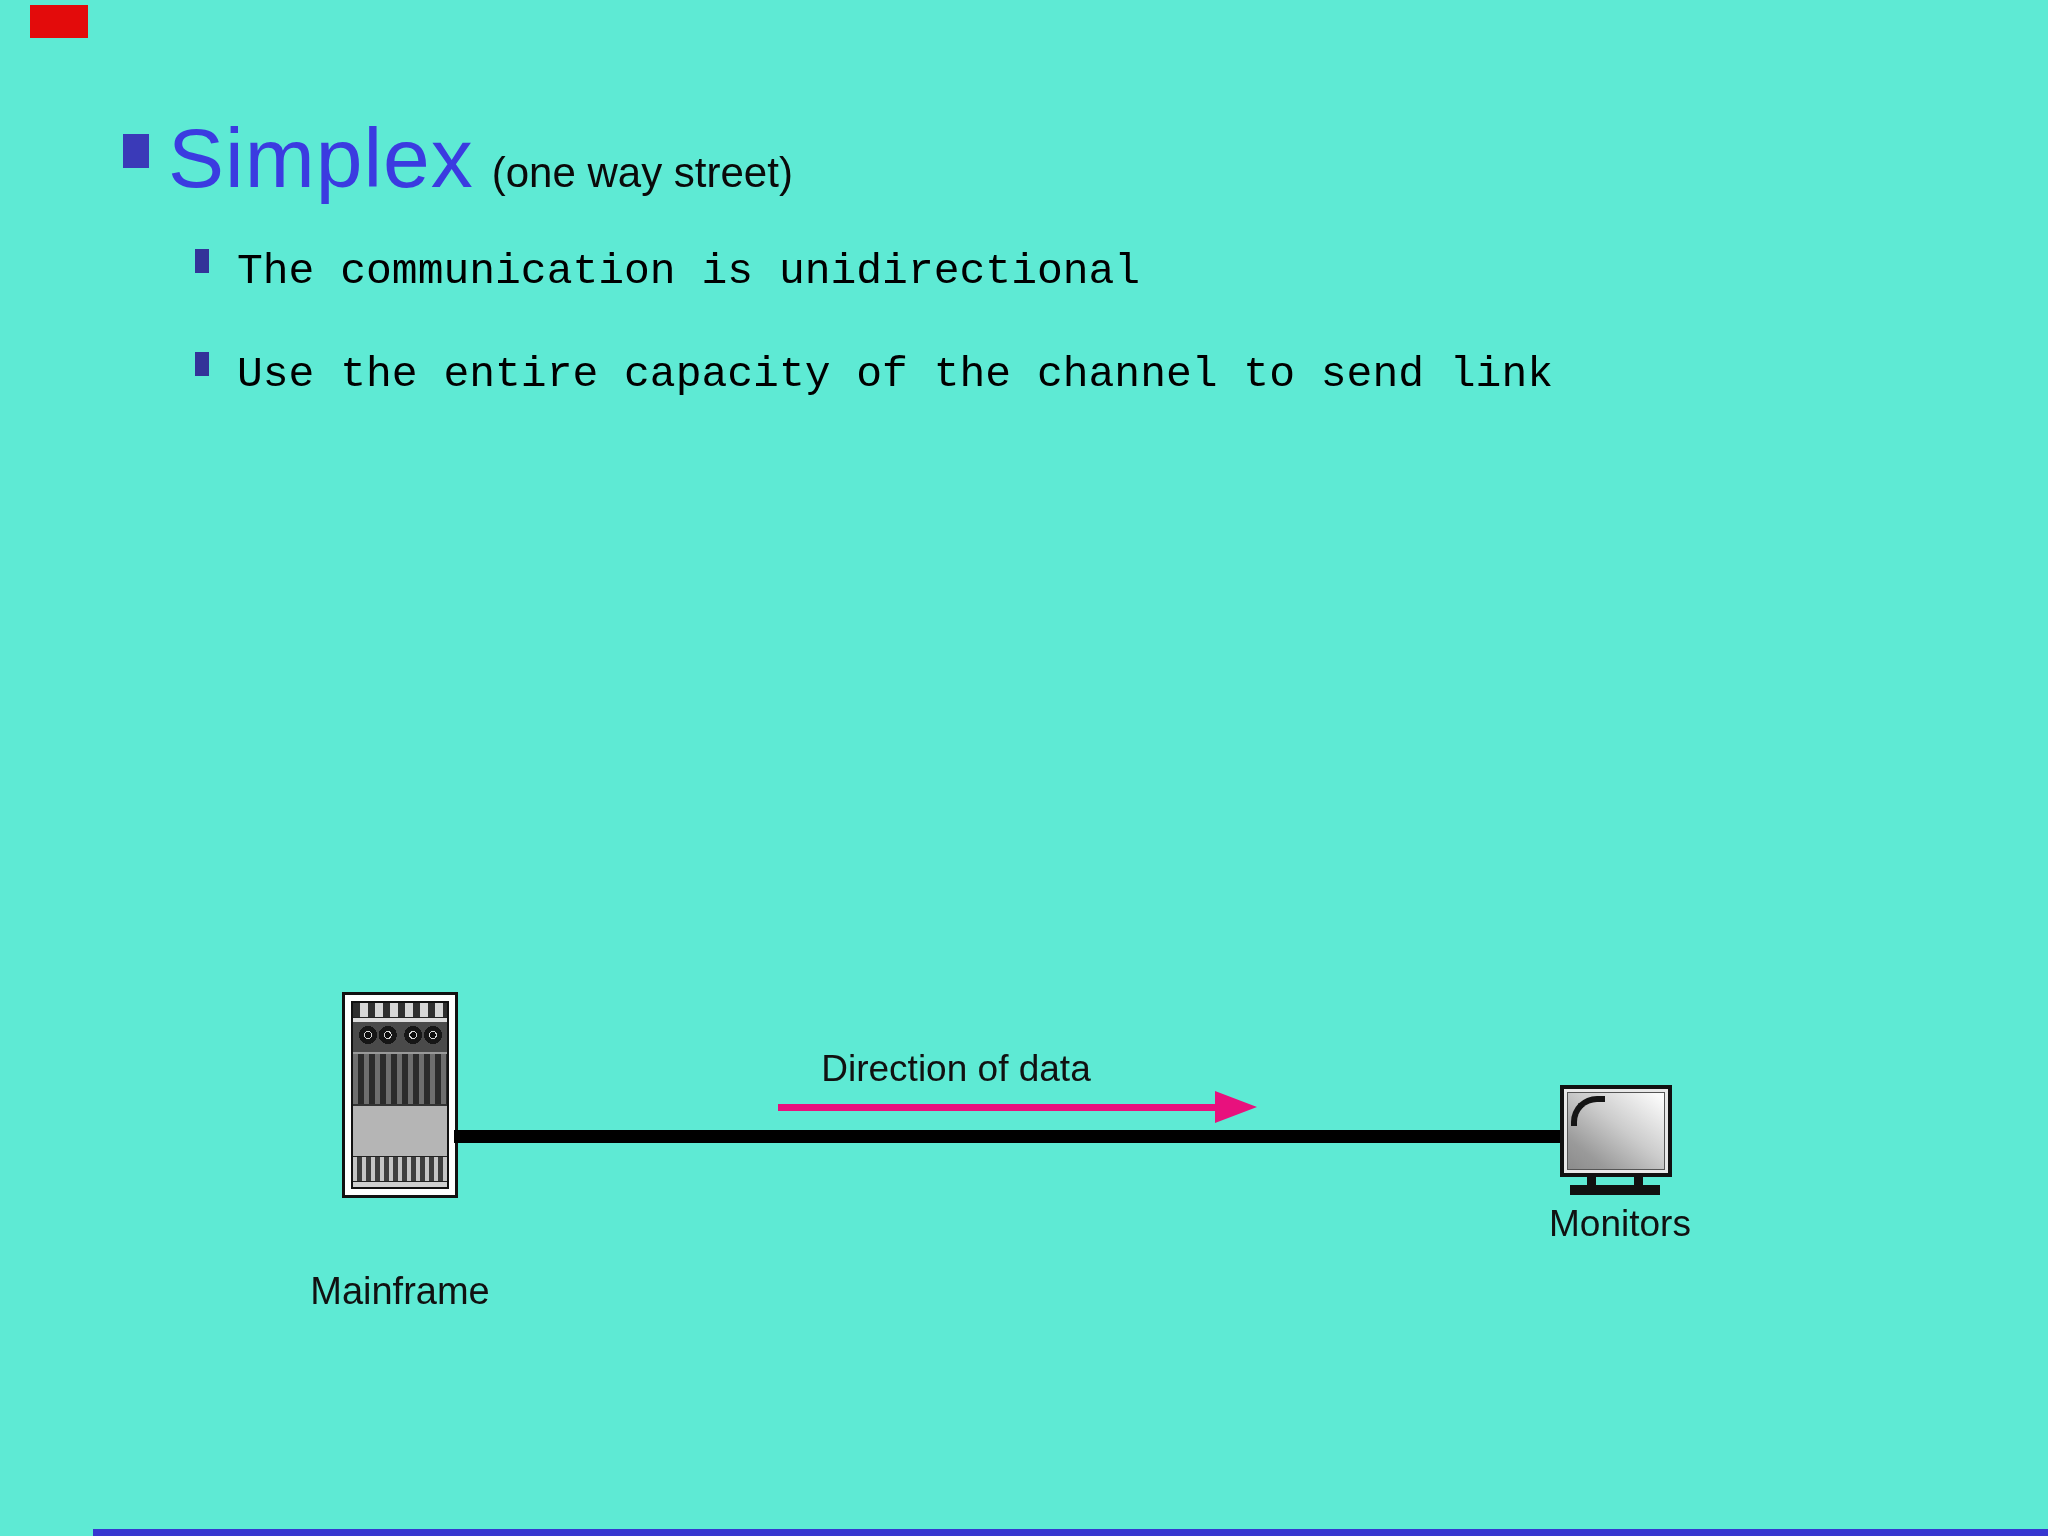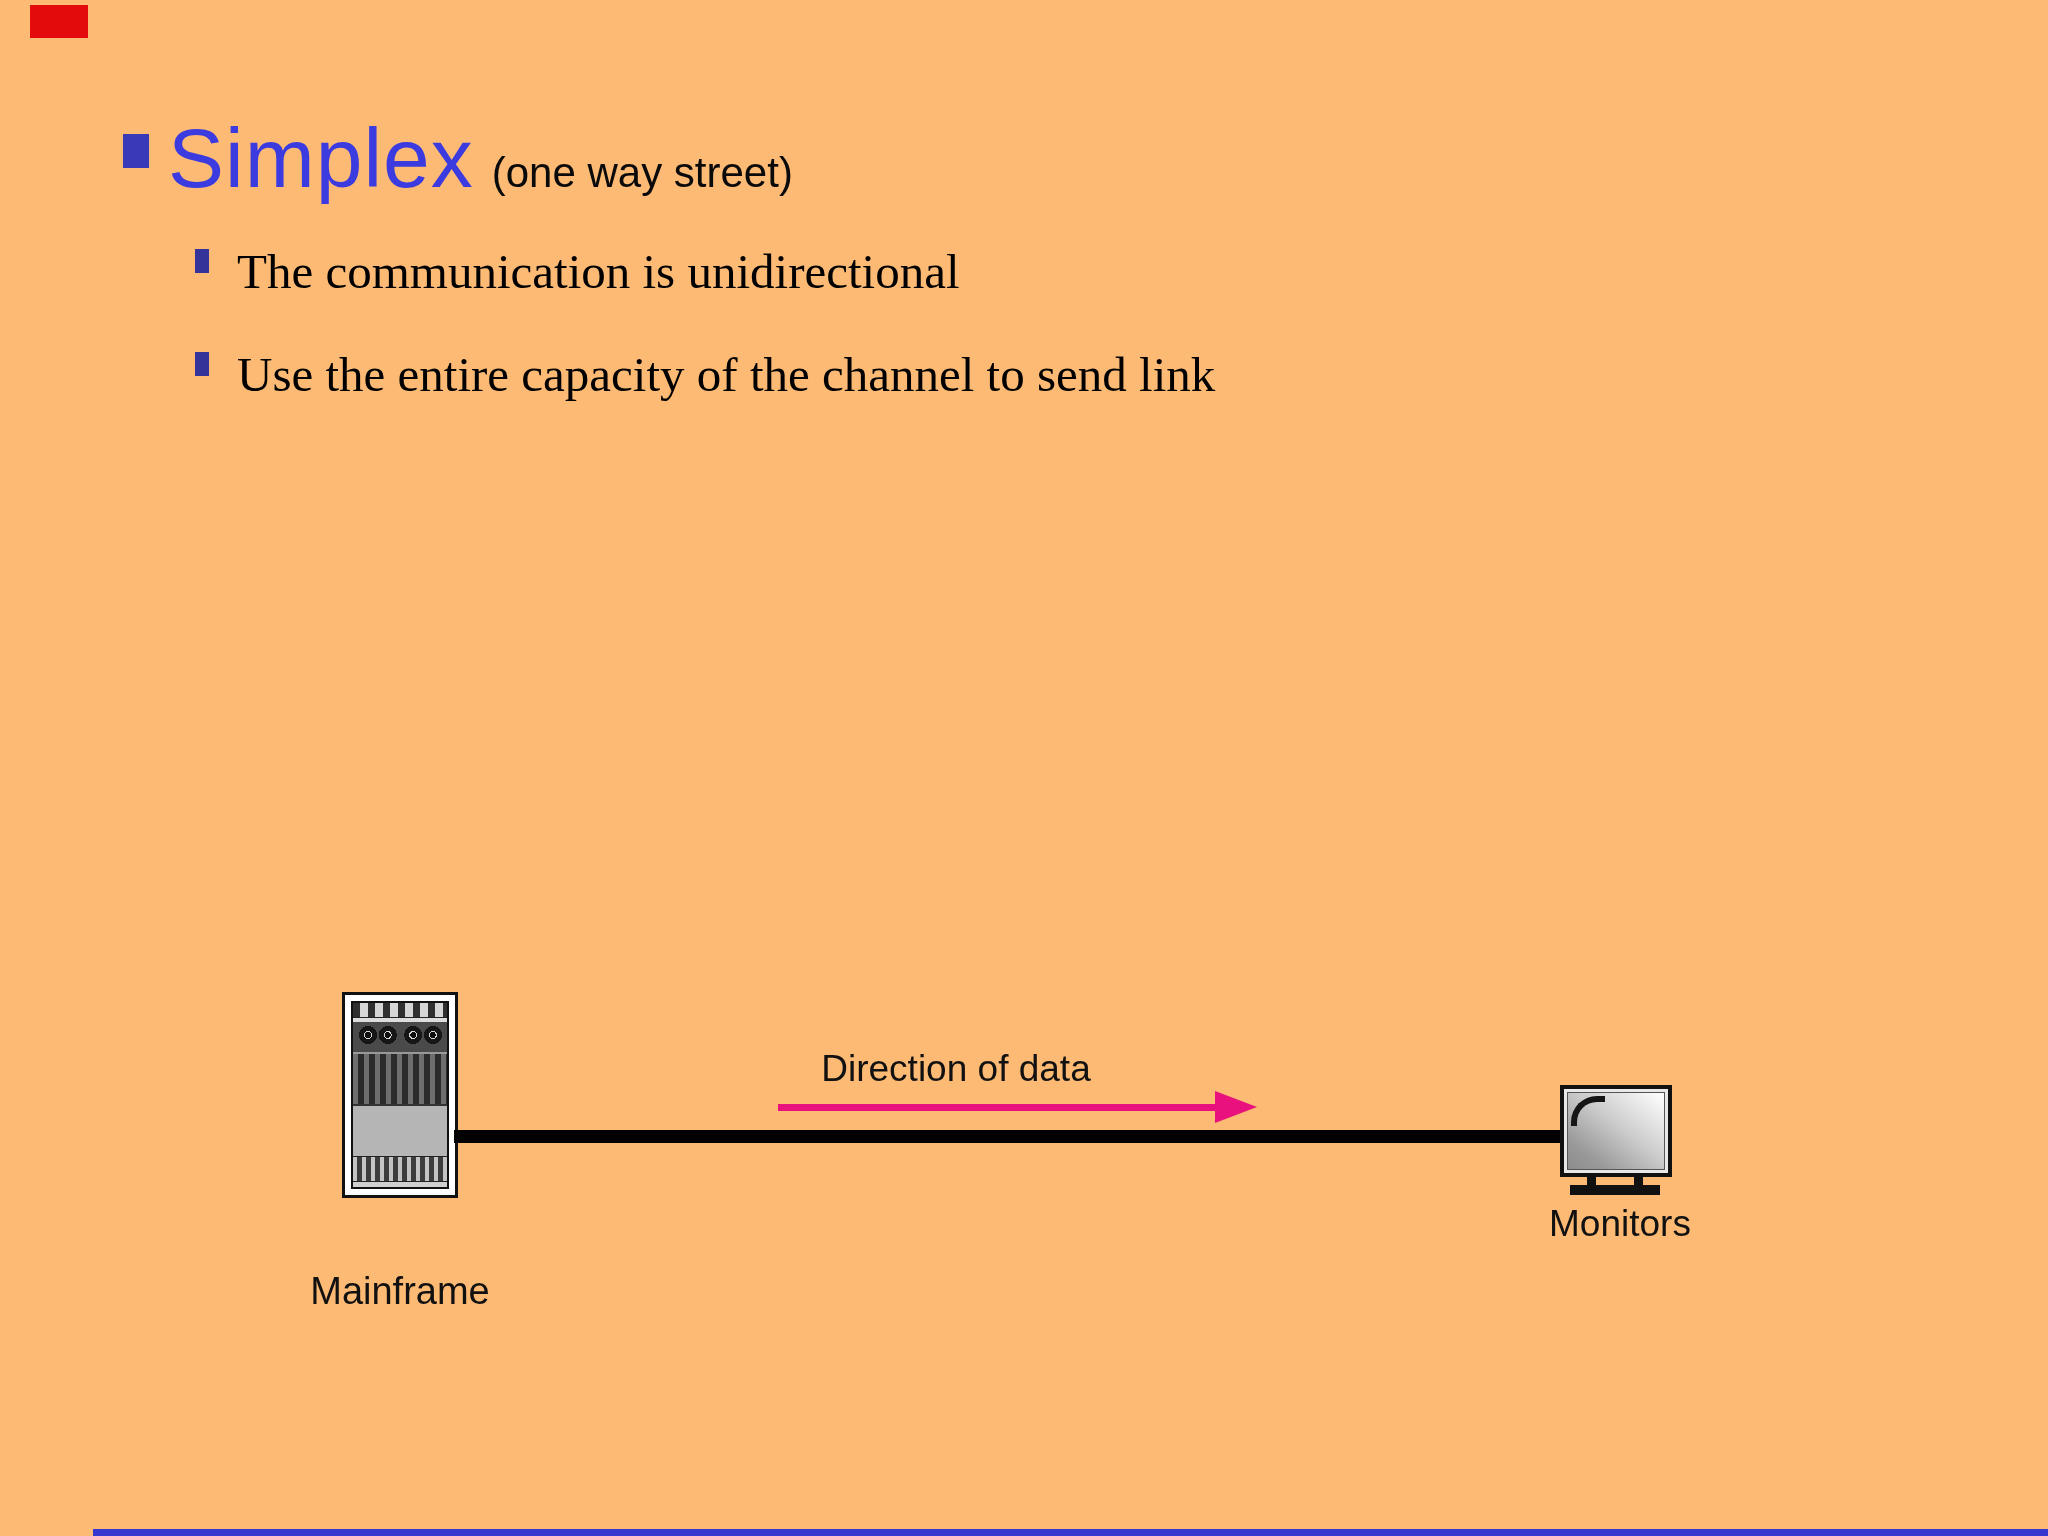--- a/index.html
+++ b/index.html
@@ -1,19 +1,19 @@
 <!DOCTYPE html>
 <html><head>
 <meta charset="utf-8">
 <style>
   html,body{margin:0;padding:0;background:#ffffff;}
   .slide{
     position:relative;
     width:2048px;height:1536px;
-    background:#fdba74;
+    background:#5eead4;
     overflow:hidden;
     font-family:"Liberation Sans",sans-serif;
   }
 
   
   .accent-red{position:absolute;left:30px;top:5px;width:58px;height:33px;background:#e30b0b;}
   .footer-bar{position:absolute;left:93px;top:1529px;width:1955px;height:7px;background:#3737d0;}
 
   
   .title-row{position:absolute;left:123px;top:116px;}
@@ -21,22 +21,22 @@
   .t-h1{margin:0;padding:0;position:absolute;left:45px;top:0;white-space:nowrap;font-weight:normal;line-height:84px;}
   .t-main{font-size:84px;color:#3b3be0;letter-spacing:1px;}
   .t-note{font-size:42px;color:#0a0a0a;margin-left:18px;}
 
   
   .bullets{position:absolute;left:195px;top:228px;margin:0;padding:0;list-style:none;}
   .bullet-item{display:flex;align-items:flex-start;margin:0 0 15px 0;}
   .b-square{flex:0 0 auto;width:14px;height:24px;margin:21px 28px 0 0;background:#333399;}
   .b-text{
     width:1600px;
-    font-family:Liberation Serif, serif;
-    font-size:49px;line-height:88px;color:#000000;
+    font-family:Liberation Mono, monospace;
+    font-size:43px;line-height:88px;color:#000000;
   }
 
   
   .link-line{position:absolute;left:454px;top:1130px;width:1114px;height:13px;background:#000000;}
 
   .flow-label{position:absolute;left:756px;top:1048px;width:400px;text-align:center;
     font-size:37px;color:#111111;}
   .fa-line{position:absolute;left:778px;top:1104px;width:437px;height:7px;background:#e8117d;}
   .fa-head{position:absolute;left:1215px;top:1091px;width:0;height:0;
     border-left:42px solid #e8117d;border-top:16px solid transparent;border-bottom:16px solid transparent;}

